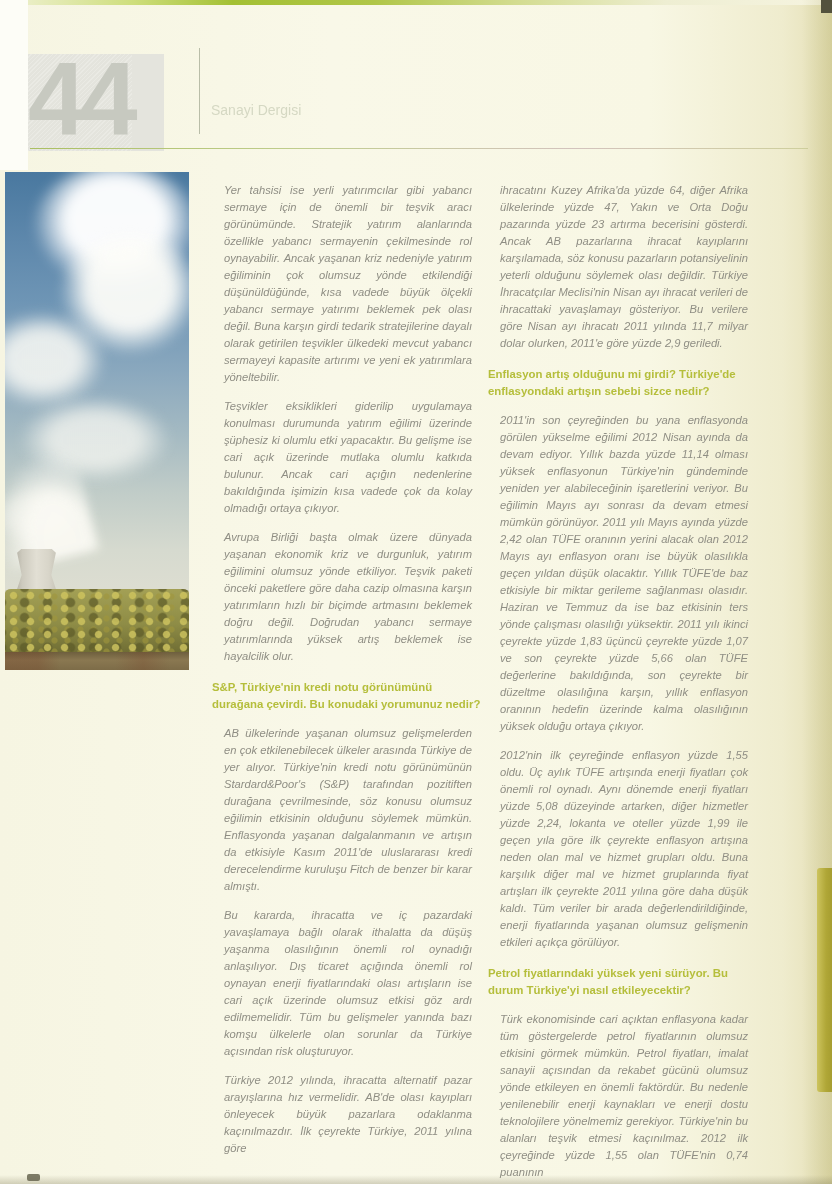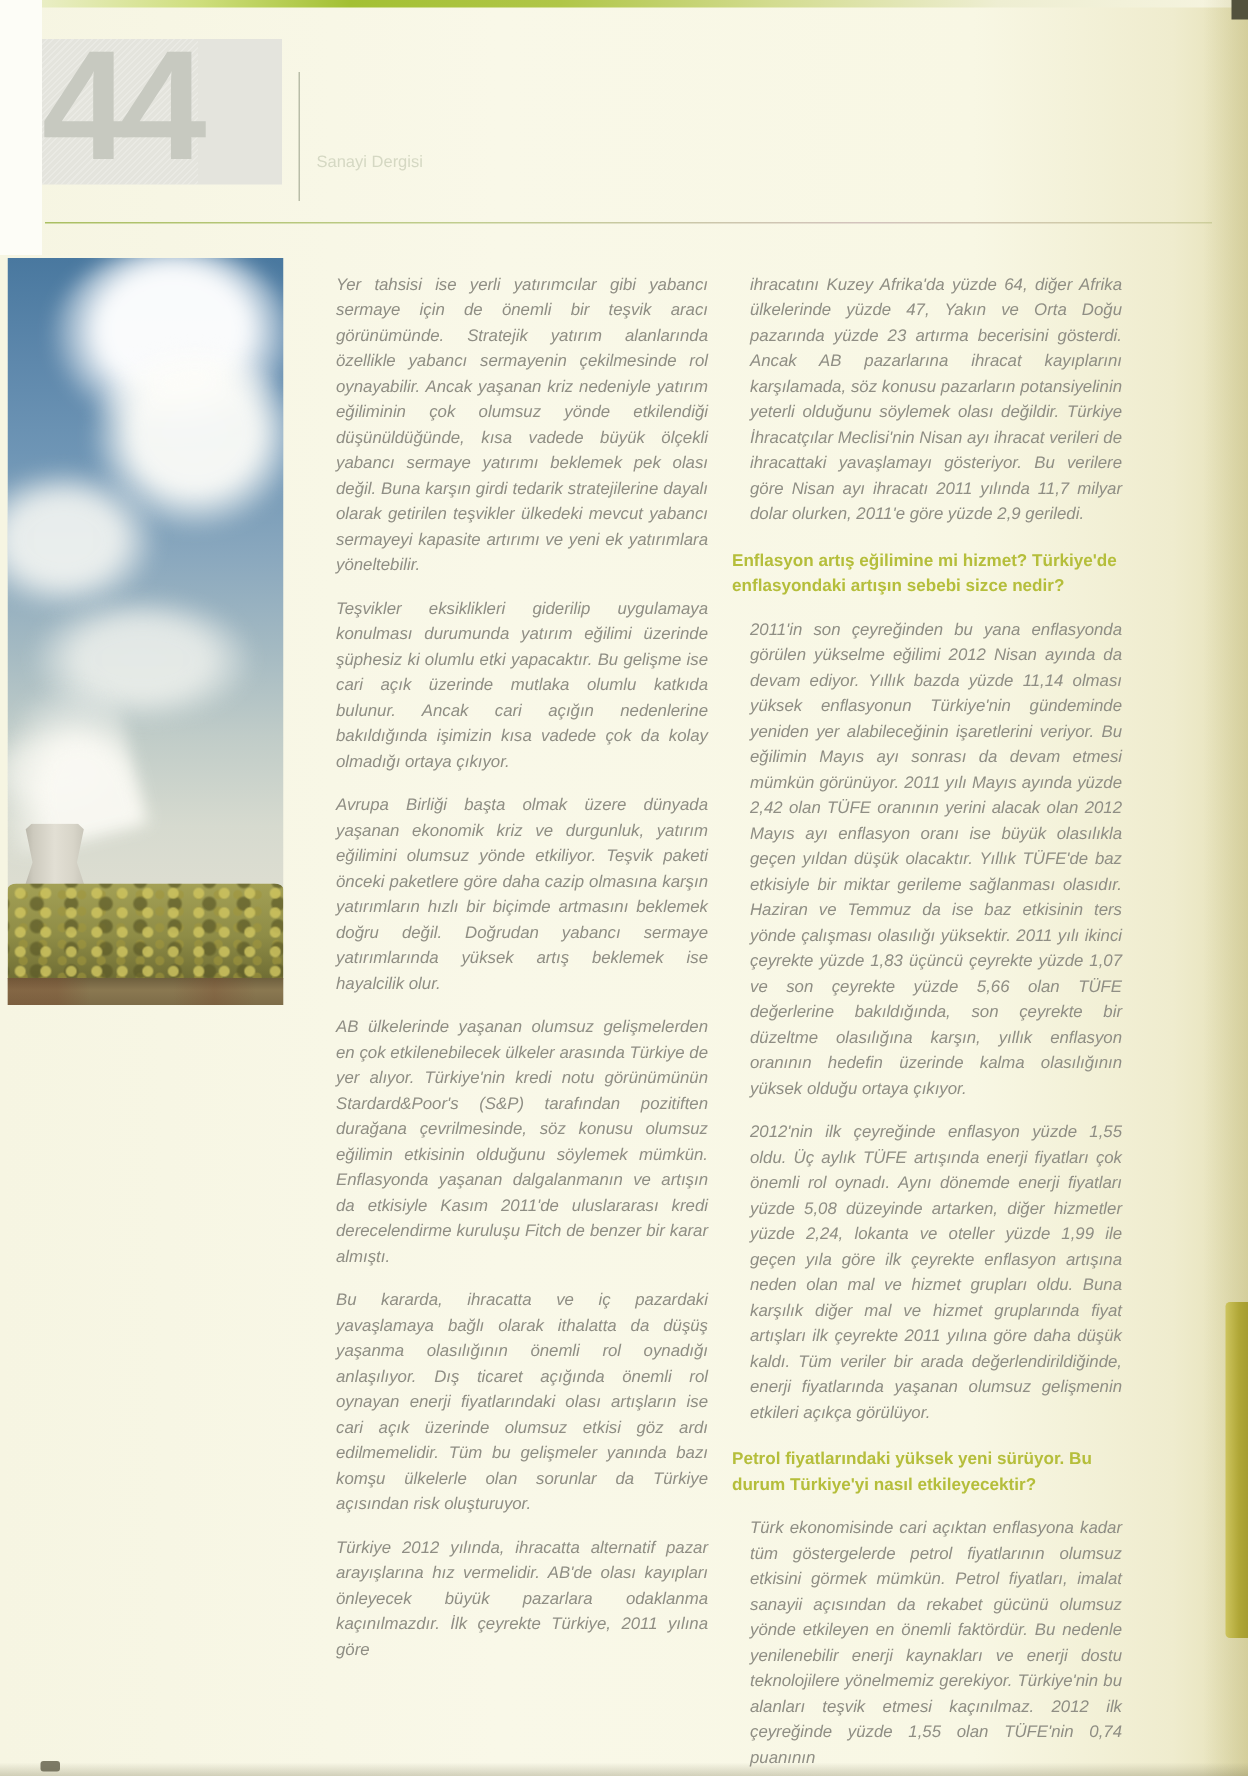--- a/index.html
+++ b/index.html
@@ -18,42 +18,42 @@
   .top-strip {
     position: absolute; top: 0; left: 0; width: 100%; height: 5px;
     background: linear-gradient(90deg, #f1f2d8 0%, #cede7c 16%, #a3c033 28%, #b0c648 45%, #d3dc90 62%, #eeeeD2 80%, #f6f4e0 100%);
   }
   .left-margin {
     position: absolute; top: 0; left: 0; width: 28px; height: 170px;
     background: #fdfdf7;
   }
   
   .num-box {
-    position: absolute; left: 28px; top: 26px; width: 160px; height: 97px;
+    position: absolute; left: 28px; top: 54px; width: 136px; height: 97px;
     background: #e4e4dd;
     overflow: hidden;
   }
   .page-number {
     position: absolute; left: 0px; top: -14px;
     font-size: 104px; font-weight: bold; letter-spacing: -6px;
     color: #c7c9c0;
     background-image: repeating-linear-gradient(135deg, rgba(255,255,255,0.22) 0 1px, transparent 1px 3px);
   }
   .header-divider {
     position: absolute; left: 199px; top: 48px; width: 1px; height: 86px;
     background: #b9bda8;
   }
   .section-title {
     position: absolute; left: 211px; top: 52px;
     font-size: 18px; line-height: 22px; letter-spacing: 0.8px;
     color: #c7cdab; font-weight: normal; margin: 0;
   }
   .magazine-name {
     position: absolute; left: 211px; top: 102px;
-    font-size: 11px; color: #d5d8c3;
+    font-size: 14px; color: #d5d8c3;
   }
   .header-rule {
     position: absolute; left: 30px; top: 148px; width: 778px; height: 1px;
     background: linear-gradient(90deg, #aabf62 0%, #c0cd8e 35%, #d3c3bd 70%, #cecf9d 100%);
   }
   
   .photo {
     position: absolute; left: 5px; top: 172px; width: 184px; height: 498px;
     overflow: hidden;
   }
@@ -156,28 +156,29 @@
     <div class="steam"></div>
     <div class="tower"></div>
     <div class="trees"></div>
     <div class="field"></div>
   </div>
 
   <div class="col col-left">
     <p>Yer tahsisi ise yerli yatırımcılar gibi yabancı sermaye için de önemli bir teşvik aracı görünümünde. Stratejik yatırım alanlarında özellikle yabancı sermayenin çekilmesinde rol oynayabilir. Ancak yaşanan kriz nedeniyle yatırım eğiliminin çok olumsuz yönde etkilendiği düşünüldüğünde, kısa vadede büyük ölçekli yabancı sermaye yatırımı beklemek pek olası değil. Buna karşın girdi tedarik stratejilerine dayalı olarak getirilen teşvikler ülkedeki mevcut yabancı sermayeyi kapasite artırımı ve yeni ek yatırımlara yöneltebilir.</p>
     <p>Teşvikler eksiklikleri giderilip uygulamaya konulması durumunda yatırım eğilimi üzerinde şüphesiz ki olumlu etki yapacaktır. Bu gelişme ise cari açık üzerinde mutlaka olumlu katkıda bulunur. Ancak cari açığın nedenlerine bakıldığında işimizin kısa vadede çok da kolay olmadığı ortaya çıkıyor.</p>
     <p>Avrupa Birliği başta olmak üzere dünyada yaşanan ekonomik kriz ve durgunluk, yatırım eğilimini olumsuz yönde etkiliyor. Teşvik paketi önceki paketlere göre daha cazip olmasına karşın yatırımların hızlı bir biçimde artmasını beklemek doğru değil. Doğrudan yabancı sermaye yatırımlarında yüksek artış beklemek ise hayalcilik olur.</p>
+    <h3>S&amp;P, Türkiye'nin kredi notu görünümünü durağana çevirdi. Bu konudaki yorumunuz nedir?</h3>
     <p>AB ülkelerinde yaşanan olumsuz gelişmelerden en çok etkilenebilecek ülkeler arasında Türkiye de yer alıyor. Türkiye'nin kredi notu görünümünün Stardard&amp;Poor's (S&amp;P) tarafından pozitiften durağana çevrilmesinde, söz konusu olumsuz eğilimin etkisinin olduğunu söylemek mümkün. Enflasyonda yaşanan dalgalanmanın ve artışın da etkisiyle Kasım 2011'de uluslararası kredi derecelendirme kuruluşu Fitch de benzer bir karar almıştı.</p>
     <p>Bu kararda, ihracatta ve iç pazardaki yavaşlamaya bağlı olarak ithalatta da düşüş yaşanma olasılığının önemli rol oynadığı anlaşılıyor. Dış ticaret açığında önemli rol oynayan enerji fiyatlarındaki olası artışların ise cari açık üzerinde olumsuz etkisi göz ardı edilmemelidir. Tüm bu gelişmeler yanında bazı komşu ülkelerle olan sorunlar da Türkiye açısından risk oluşturuyor.</p>
     <p>Türkiye 2012 yılında, ihracatta alternatif pazar arayışlarına hız vermelidir. AB'de olası kayıpları önleyecek büyük pazarlara odaklanma kaçınılmazdır. İlk çeyrekte Türkiye, 2011 yılına göre</p>
   </div>
 
   <div class="col col-right">
     <p>ihracatını Kuzey Afrika'da yüzde 64, diğer Afrika ülkelerinde yüzde 47, Yakın ve Orta Doğu pazarında yüzde 23 artırma becerisini gösterdi. Ancak AB pazarlarına ihracat kayıplarını karşılamada, söz konusu pazarların potansiyelinin yeterli olduğunu söylemek olası değildir. Türkiye İhracatçılar Meclisi'nin Nisan ayı ihracat verileri de ihracattaki yavaşlamayı gösteriyor. Bu verilere göre Nisan ayı ihracatı 2011 yılında 11,7 milyar dolar olurken, 2011'e göre yüzde 2,9 geriledi.</p>
-    <h3>Enflasyon artış eğilimine mi hizmet? Türkiye'de enflasyondaki artışın sebebi sizce nedir?</h3>
+    <h3>Enflasyon artış olduğunu mi girdi? Türkiye'de enflasyondaki artışın sebebi sizce nedir?</h3>
     <p>2011'in son çeyreğinden bu yana enflasyonda görülen yükselme eğilimi 2012 Nisan ayında da devam ediyor. Yıllık bazda yüzde 11,14 olması yüksek enflasyonun Türkiye'nin gündeminde yeniden yer alabileceğinin işaretlerini veriyor. Bu eğilimin Mayıs ayı sonrası da devam etmesi mümkün görünüyor. 2011 yılı Mayıs ayında yüzde 2,42 olan TÜFE oranının yerini alacak olan 2012 Mayıs ayı enflasyon oranı ise büyük olasılıkla geçen yıldan düşük olacaktır. Yıllık TÜFE'de baz etkisiyle bir miktar gerileme sağlanması olasıdır. Haziran ve Temmuz da ise baz etkisinin ters yönde çalışması olasılığı yüksektir. 2011 yılı ikinci çeyrekte yüzde 1,83 üçüncü çeyrekte yüzde 1,07 ve son çeyrekte yüzde 5,66 olan TÜFE değerlerine bakıldığında, son çeyrekte bir düzeltme olasılığına karşın, yıllık enflasyon oranının hedefin üzerinde kalma olasılığının yüksek olduğu ortaya çıkıyor.</p>
     <p>2012'nin ilk çeyreğinde enflasyon yüzde 1,55 oldu. Üç aylık TÜFE artışında enerji fiyatları çok önemli rol oynadı. Aynı dönemde enerji fiyatları yüzde 5,08 düzeyinde artarken, diğer hizmetler yüzde 2,24, lokanta ve oteller yüzde 1,99 ile geçen yıla göre ilk çeyrekte enflasyon artışına neden olan mal ve hizmet grupları oldu. Buna karşılık diğer mal ve hizmet gruplarında fiyat artışları ilk çeyrekte 2011 yılına göre daha düşük kaldı. Tüm veriler bir arada değerlendirildiğinde, enerji fiyatlarında yaşanan olumsuz gelişmenin etkileri açıkça görülüyor.</p>
     <h3>Petrol fiyatlarındaki yüksek yeni sürüyor. Bu durum Türkiye'yi nasıl etkileyecektir?</h3>
     <p>Türk ekonomisinde cari açıktan enflasyona kadar tüm göstergelerde petrol fiyatlarının olumsuz etkisini görmek mümkün. Petrol fiyatları, imalat sanayii açısından da rekabet gücünü olumsuz yönde etkileyen en önemli faktördür. Bu nedenle yenilenebilir enerji kaynakları ve enerji dostu teknolojilere yönelmemiz gerekiyor. Türkiye'nin bu alanları teşvik etmesi kaçınılmaz. 2012 ilk çeyreğinde yüzde 1,55 olan TÜFE'nin 0,74 puanının</p>
   </div>
 
   <div class="right-shade"></div>
   <div class="next-page-edge"></div>
   <div class="corner-mark"></div>
   <div class="bottom-shade"></div>

